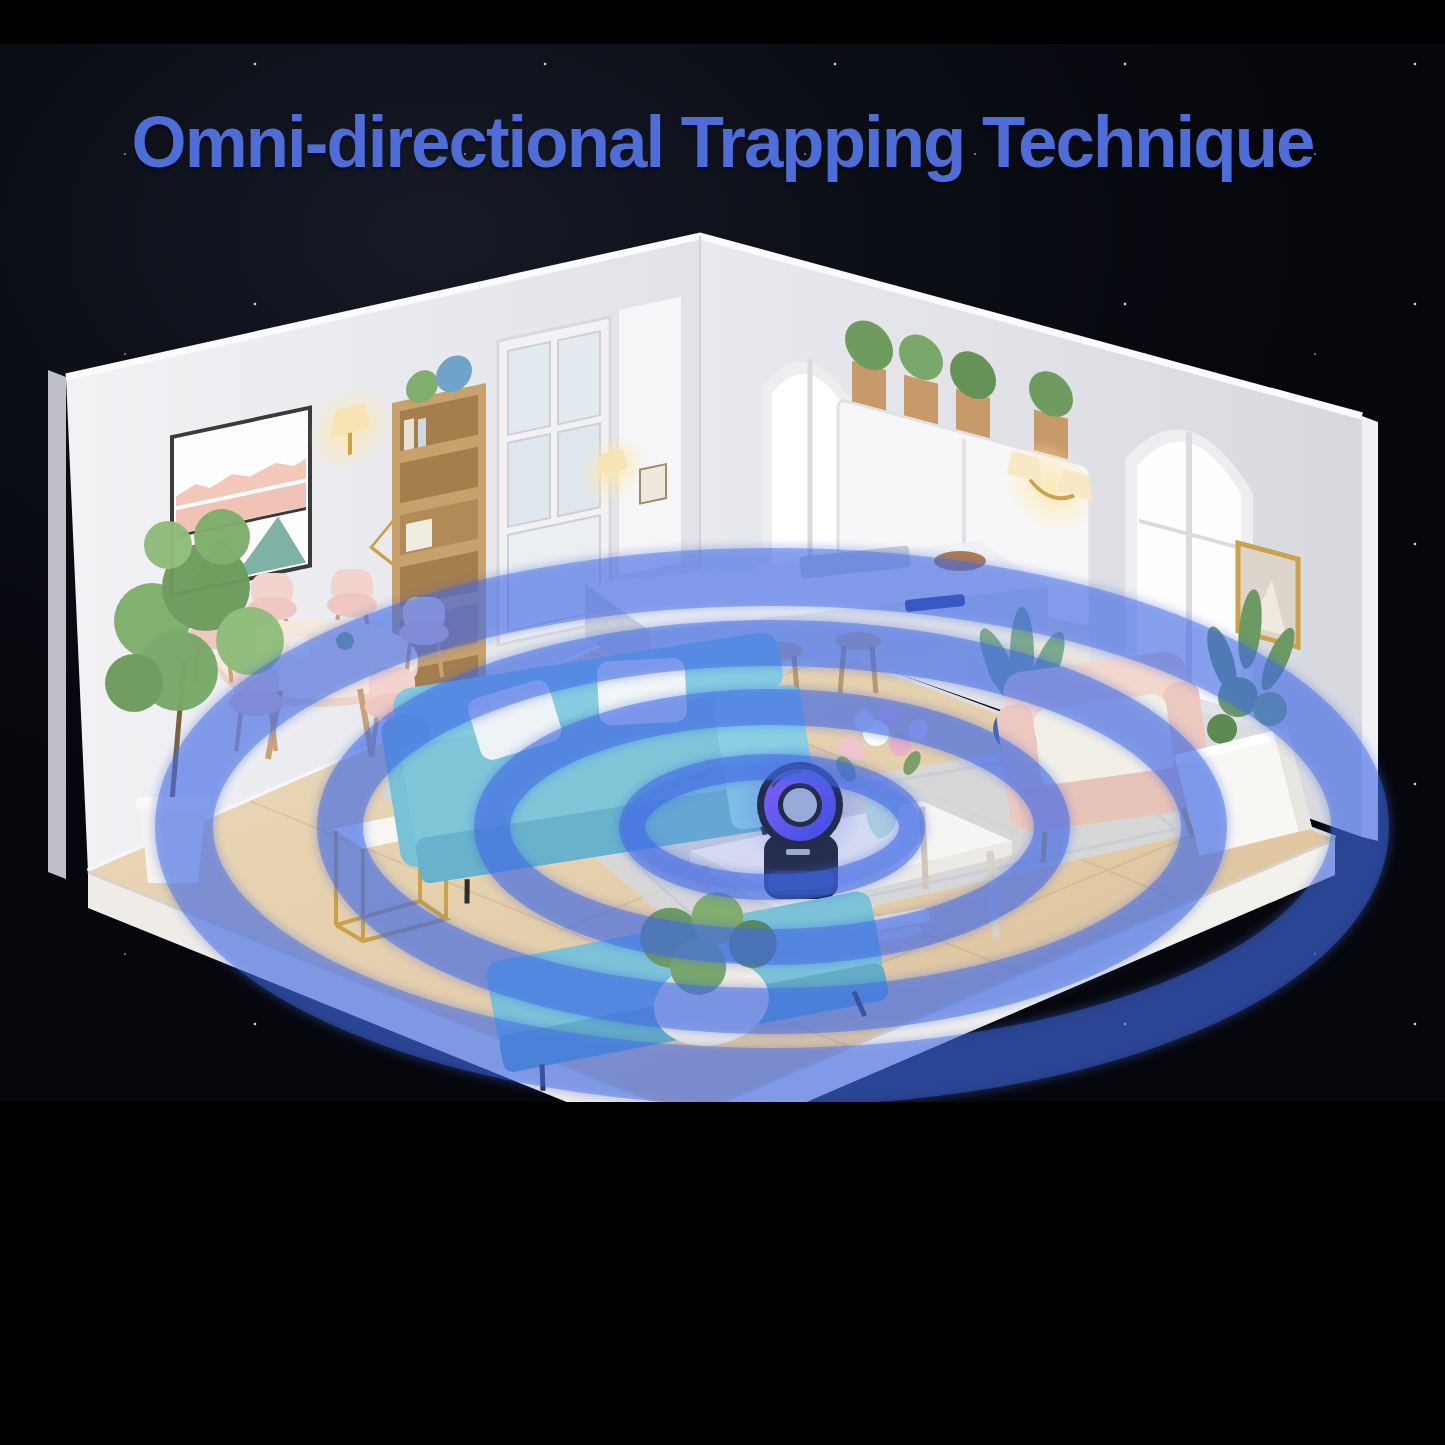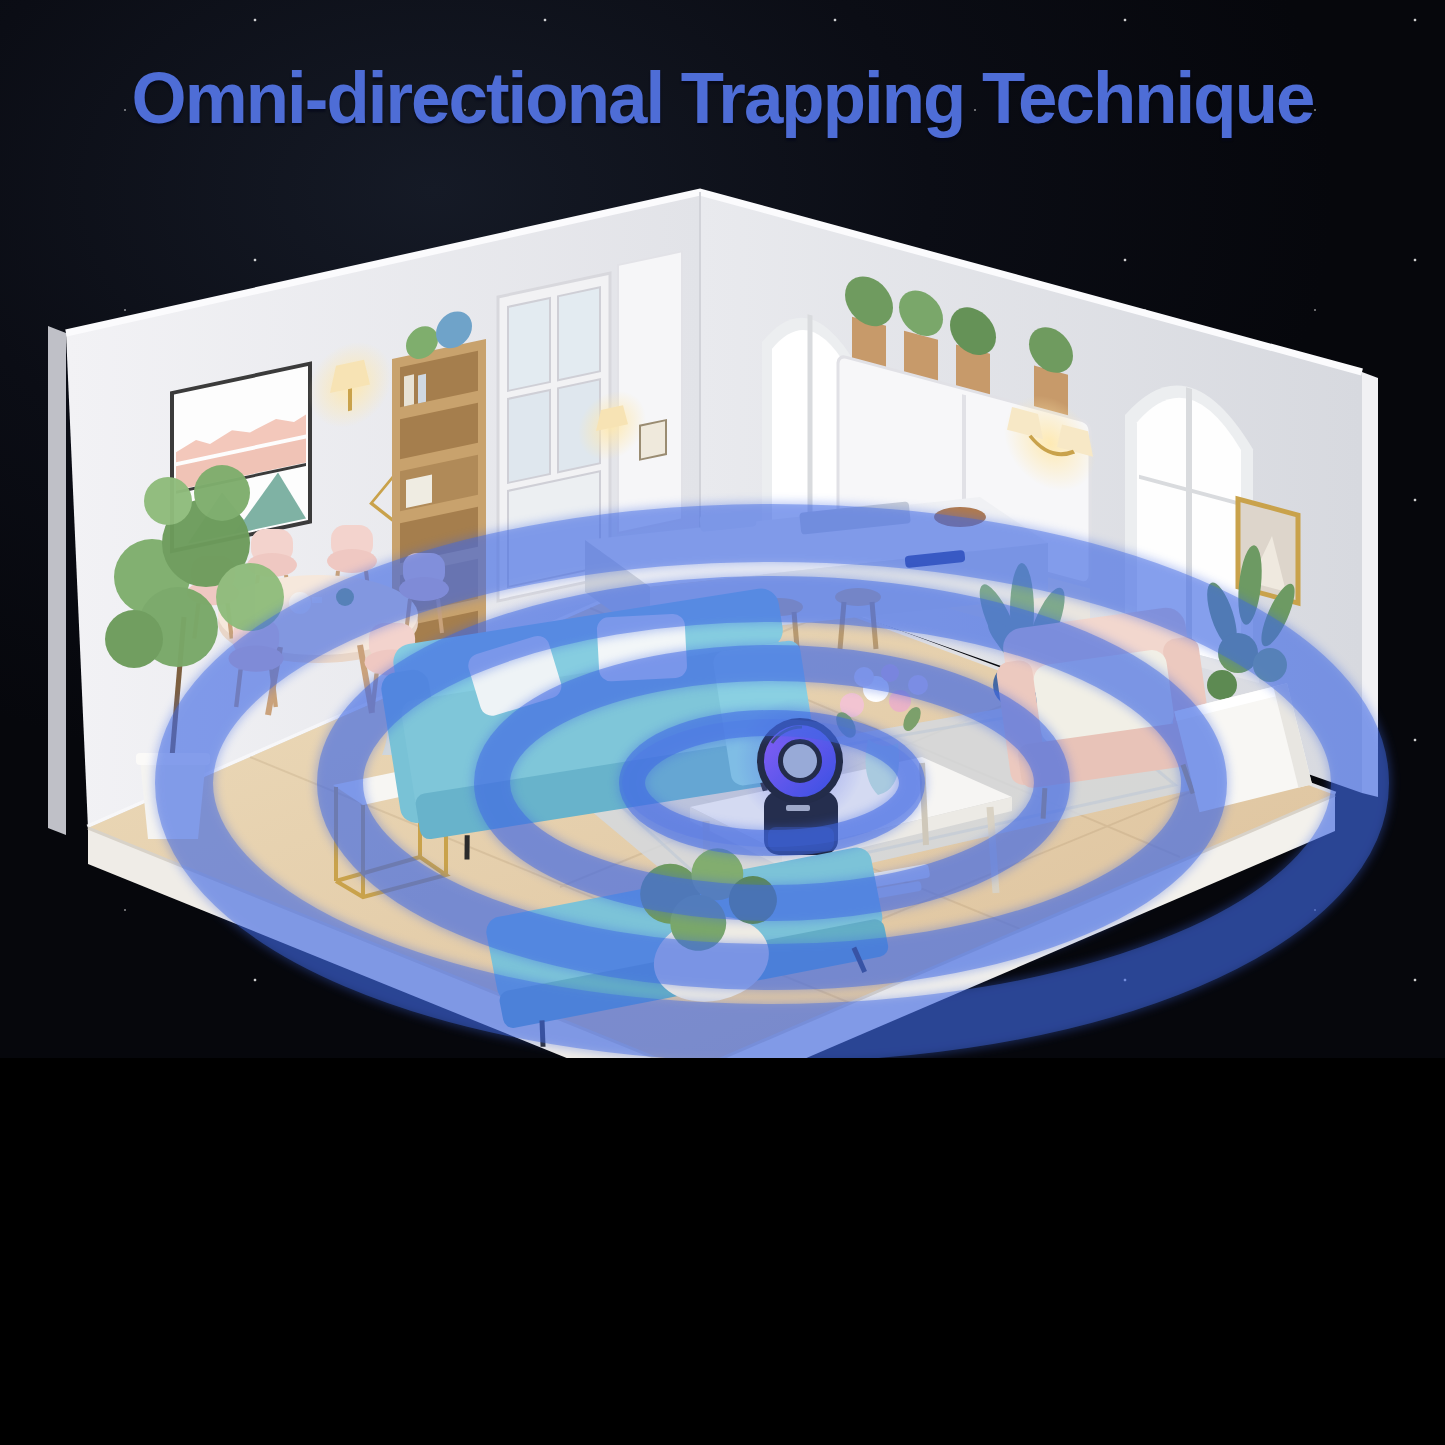--- a/index.html
+++ b/index.html
@@ -1,17 +1,17 @@
 <!DOCTYPE html>
 <html><head>
 <meta charset="utf-8">
 <style>
   html,body{margin:0;padding:0;background:#000;}
   .stage{position:relative;width:1445px;height:1058px;overflow:hidden;
-         font-family:"DejaVu Sans","Liberation Sans",sans-serif;}
+         font-family:"DejaVu Sans","Liberation Sans",sans-serif;margin-top:44px;}
   
   .sky{position:absolute;inset:0;
        background:radial-gradient(ellipse 900px 600px at 30% 18%, #151a26 0%, #0b0d15 55%, #06070c 100%);}
   .sky::before{content:"";position:absolute;inset:0;
 romepragma       background-image:
         radial-gradient(circle, rgba(255,255,255,.95) 1.3px, transparent 2px),
         radial-gradient(circle, rgba(255,255,255,.5) 1px, transparent 1.6px),
         radial-gradient(circle, rgba(205,218,255,.75) 1.1px, transparent 1.8px);
        background-size:210px 185px,130px 150px,260px 235px;
        background-position:14px 22px,70px 90px,150px 50px;}

